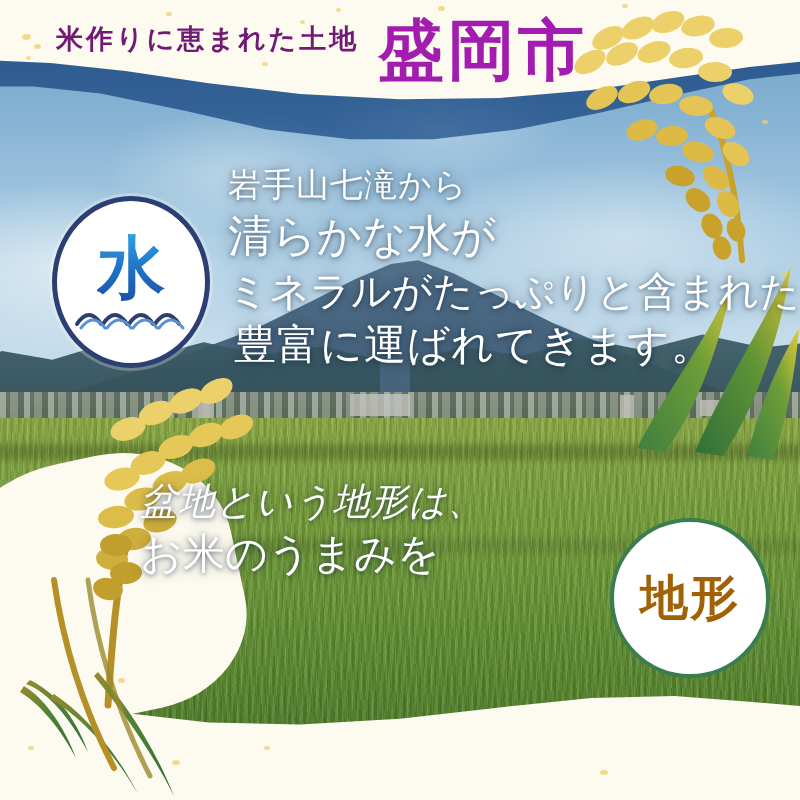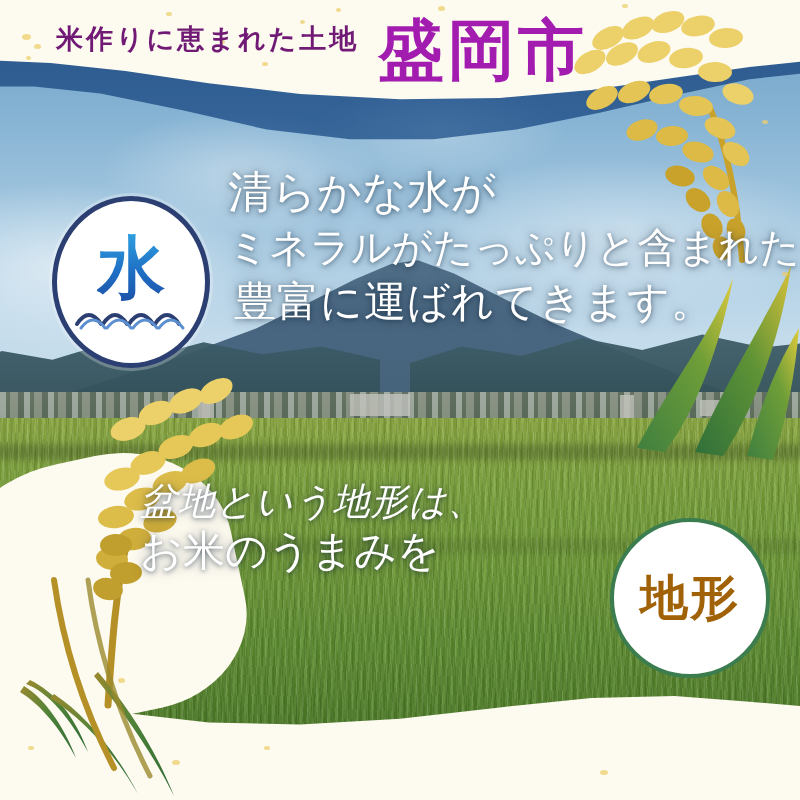--- a/index.html
+++ b/index.html
@@ -153,21 +153,21 @@
 
   #water-text{left:228px;top:164px;}
   #water-text .l1{font-size:33px;letter-spacing:1px;}
   #water-text .l2{font-size:40px;letter-spacing:0px;}
   #water-text .l3{font-size:44px;letter-spacing:0px;}
   #water-text .l4{font-size:42px;letter-spacing:1px;margin-left:6px;}
 
   #terrain-text{left:140px;top:478px;}
   #terrain-text .l1{font-size:37px;letter-spacing:1px;font-style:italic;}
   #terrain-text .l2{font-size:34px;letter-spacing:0px;}
-  #terrain-text .l3{font-size:42px;letter-spacing:0px;font-family:Liberation Mono, monospace;}
+  #terrain-text .l3{font-size:42px;letter-spacing:0px;}
   #terrain-text .l4{font-size:32px;letter-spacing:1px;}
 
   svg{display:block;overflow:visible;}
 </style>
 </head>
 <body>
 
 <div id="poster">
 
   <div class="photo sky"></div>
@@ -338,20 +338,21 @@
         <path d="M86 24 Q98 8 110 24" stroke="#5b8fd0" stroke-width="3"></path>
       </g>
     </svg>
   </div>
 
   <div class="badge badge-terrain">
     <div class="glyph">地形</div>
   </div>
 
   <div class="txt-block" id="water-text">
+    <div class="ln l1">岩手山七滝から</div>
     <div class="ln l3">清らかな水が</div>
     <div class="ln l2">ミネラルがたっぷりと含まれた</div>
     <div class="ln l4">豊富に運ばれてきます。</div>
   </div>
 
   <div class="txt-block" id="terrain-text">
     <div class="ln l1">盆地という地形は、</div>
     <div class="ln l3">お米のうまみを</div>
   </div>
 

